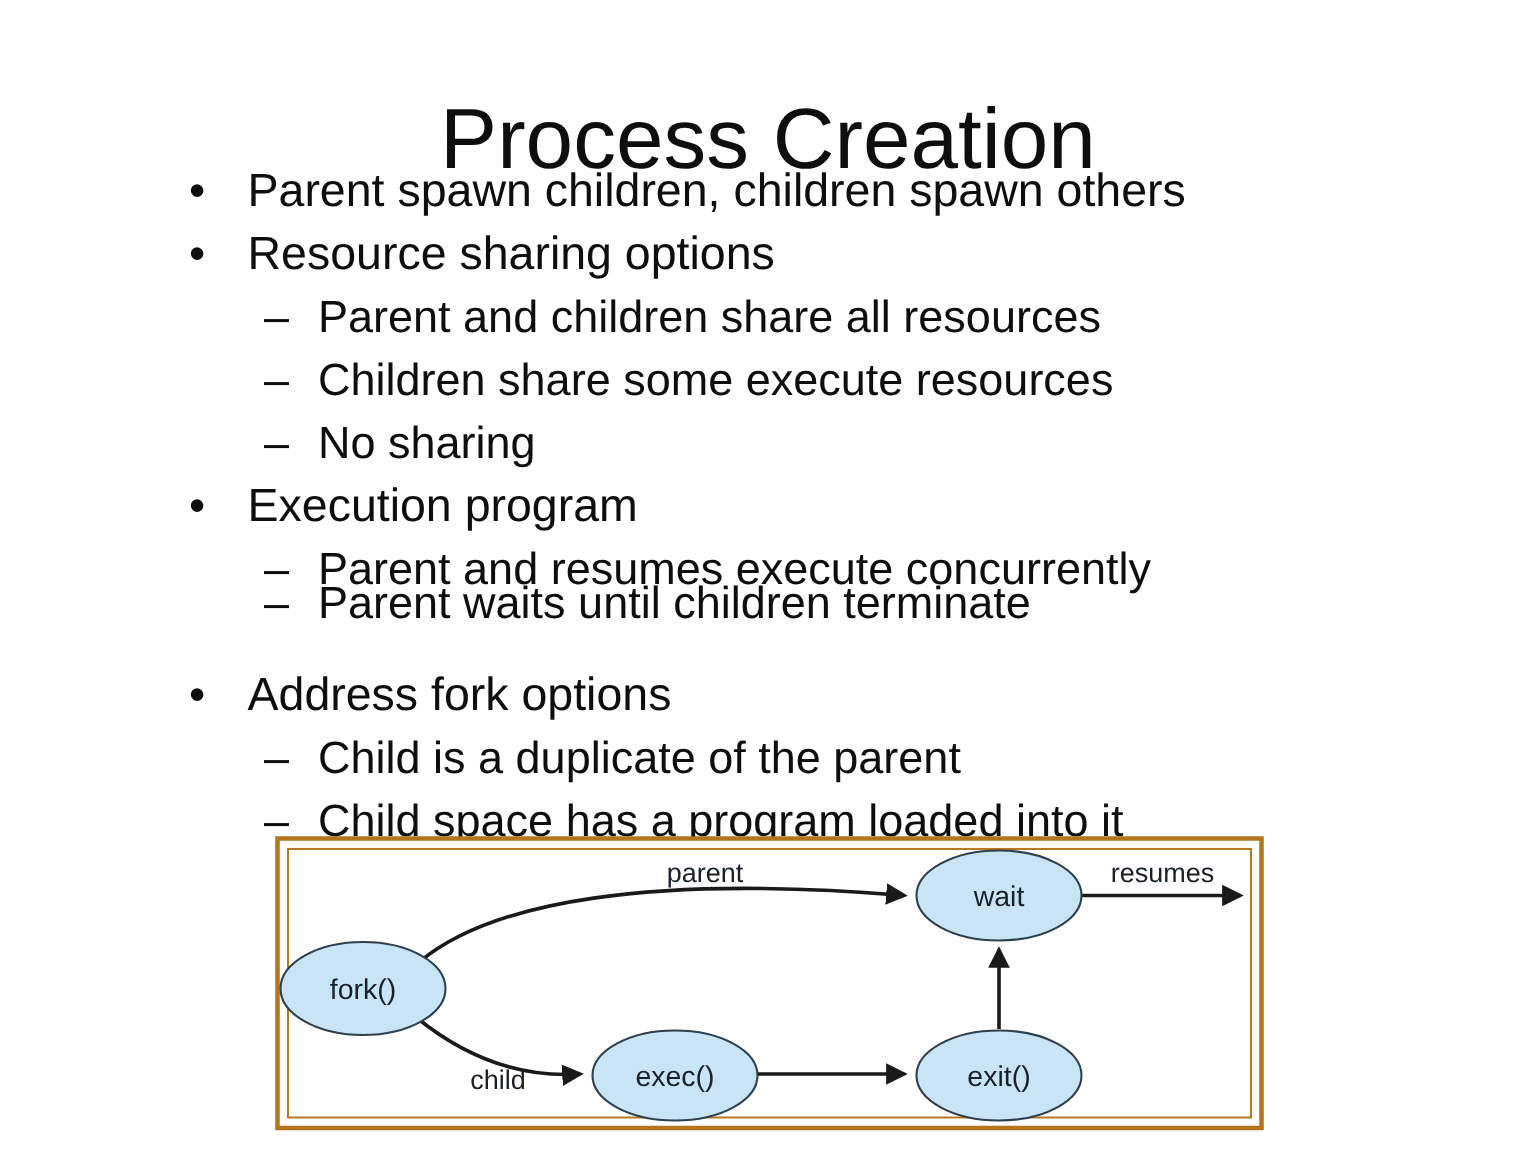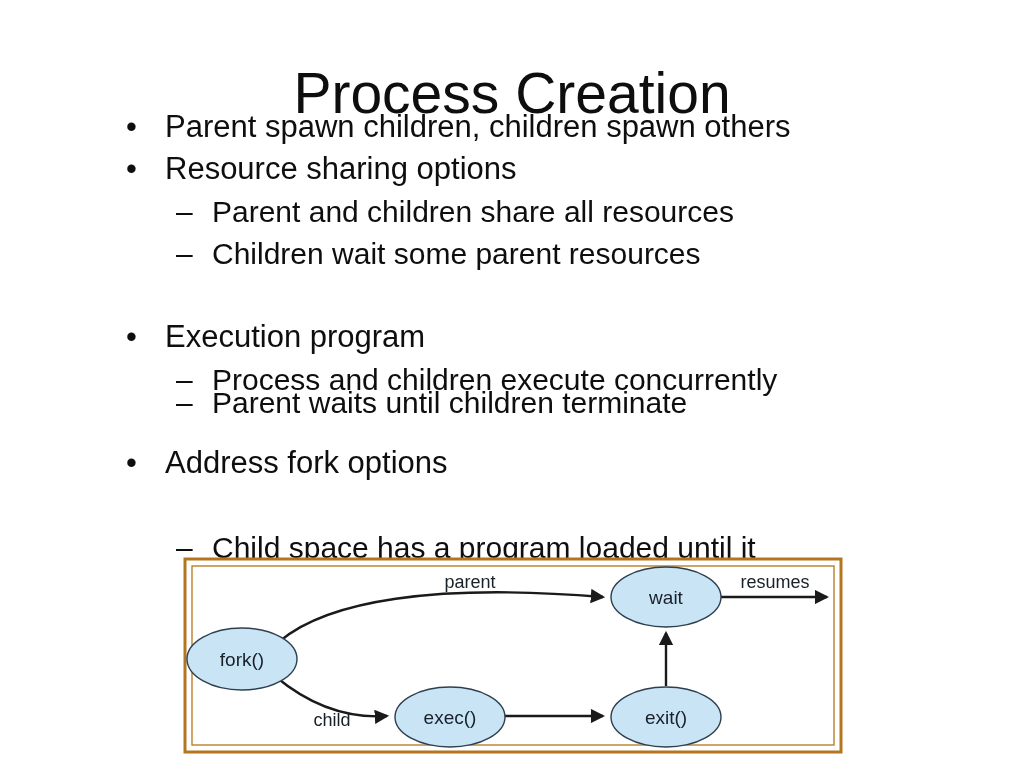--- a/index.html
+++ b/index.html
@@ -53,36 +53,42 @@
   <div class="line l1" style="top:99px">
     <span class="marker">•</span><span class="txt">Parent spawn children, children spawn others</span>
   </div>
   <div class="line l1" style="top:141px">
     <span class="marker">•</span><span class="txt">Resource sharing options</span>
   </div>
   <div class="line l2" style="top:185px">
     <span class="marker">–</span><span class="txt">Parent and children share all resources</span>
   </div>
   <div class="line l2" style="top:227px">
-    <span class="marker">–</span><span class="txt">Children wait some parent resources</span>
+    <span class="marker">–</span><span class="txt">Children share some execute resources</span>
+  </div>
+  <div class="line l2" style="top:269px">
+    <span class="marker">–</span><span class="txt">No sharing</span>
   </div>
   <div class="line l1" style="top:309px">
     <span class="marker">•</span><span class="txt">Execution program</span>
   </div>
   <div class="line l2" style="top:353px">
-    <span class="marker">–</span><span class="txt">Process and children execute concurrently</span>
+    <span class="marker">–</span><span class="txt">Parent and resumes execute concurrently</span>
   </div>
   <div class="line l2" style="top:376px">
     <span class="marker">–</span><span class="txt">Parent waits until children terminate</span>
   </div>
   <div class="line l1" style="top:435px">
     <span class="marker">•</span><span class="txt">Address fork options</span>
   </div>
+  <div class="line l2" style="top:479px">
+    <span class="marker">–</span><span class="txt">Child is a duplicate of the parent</span>
+  </div>
   <div class="line l2" style="top:521px">
-    <span class="marker">–</span><span class="txt">Child space has a program loaded until it</span>
+    <span class="marker">–</span><span class="txt">Child space has a program loaded into it</span>
   </div>
 
   <div class="diagram">
     <svg width="660" height="197" viewBox="0 0 660 197">
       <defs>
         <marker id="arw" viewBox="0 0 10 10" refX="8.5" refY="5" markerWidth="6" markerHeight="6" orient="auto-start-reverse">
           <path d="M0,0 L10,5 L0,10 z" fill="#1a1a1a"></path>
         </marker>
       </defs>
 

